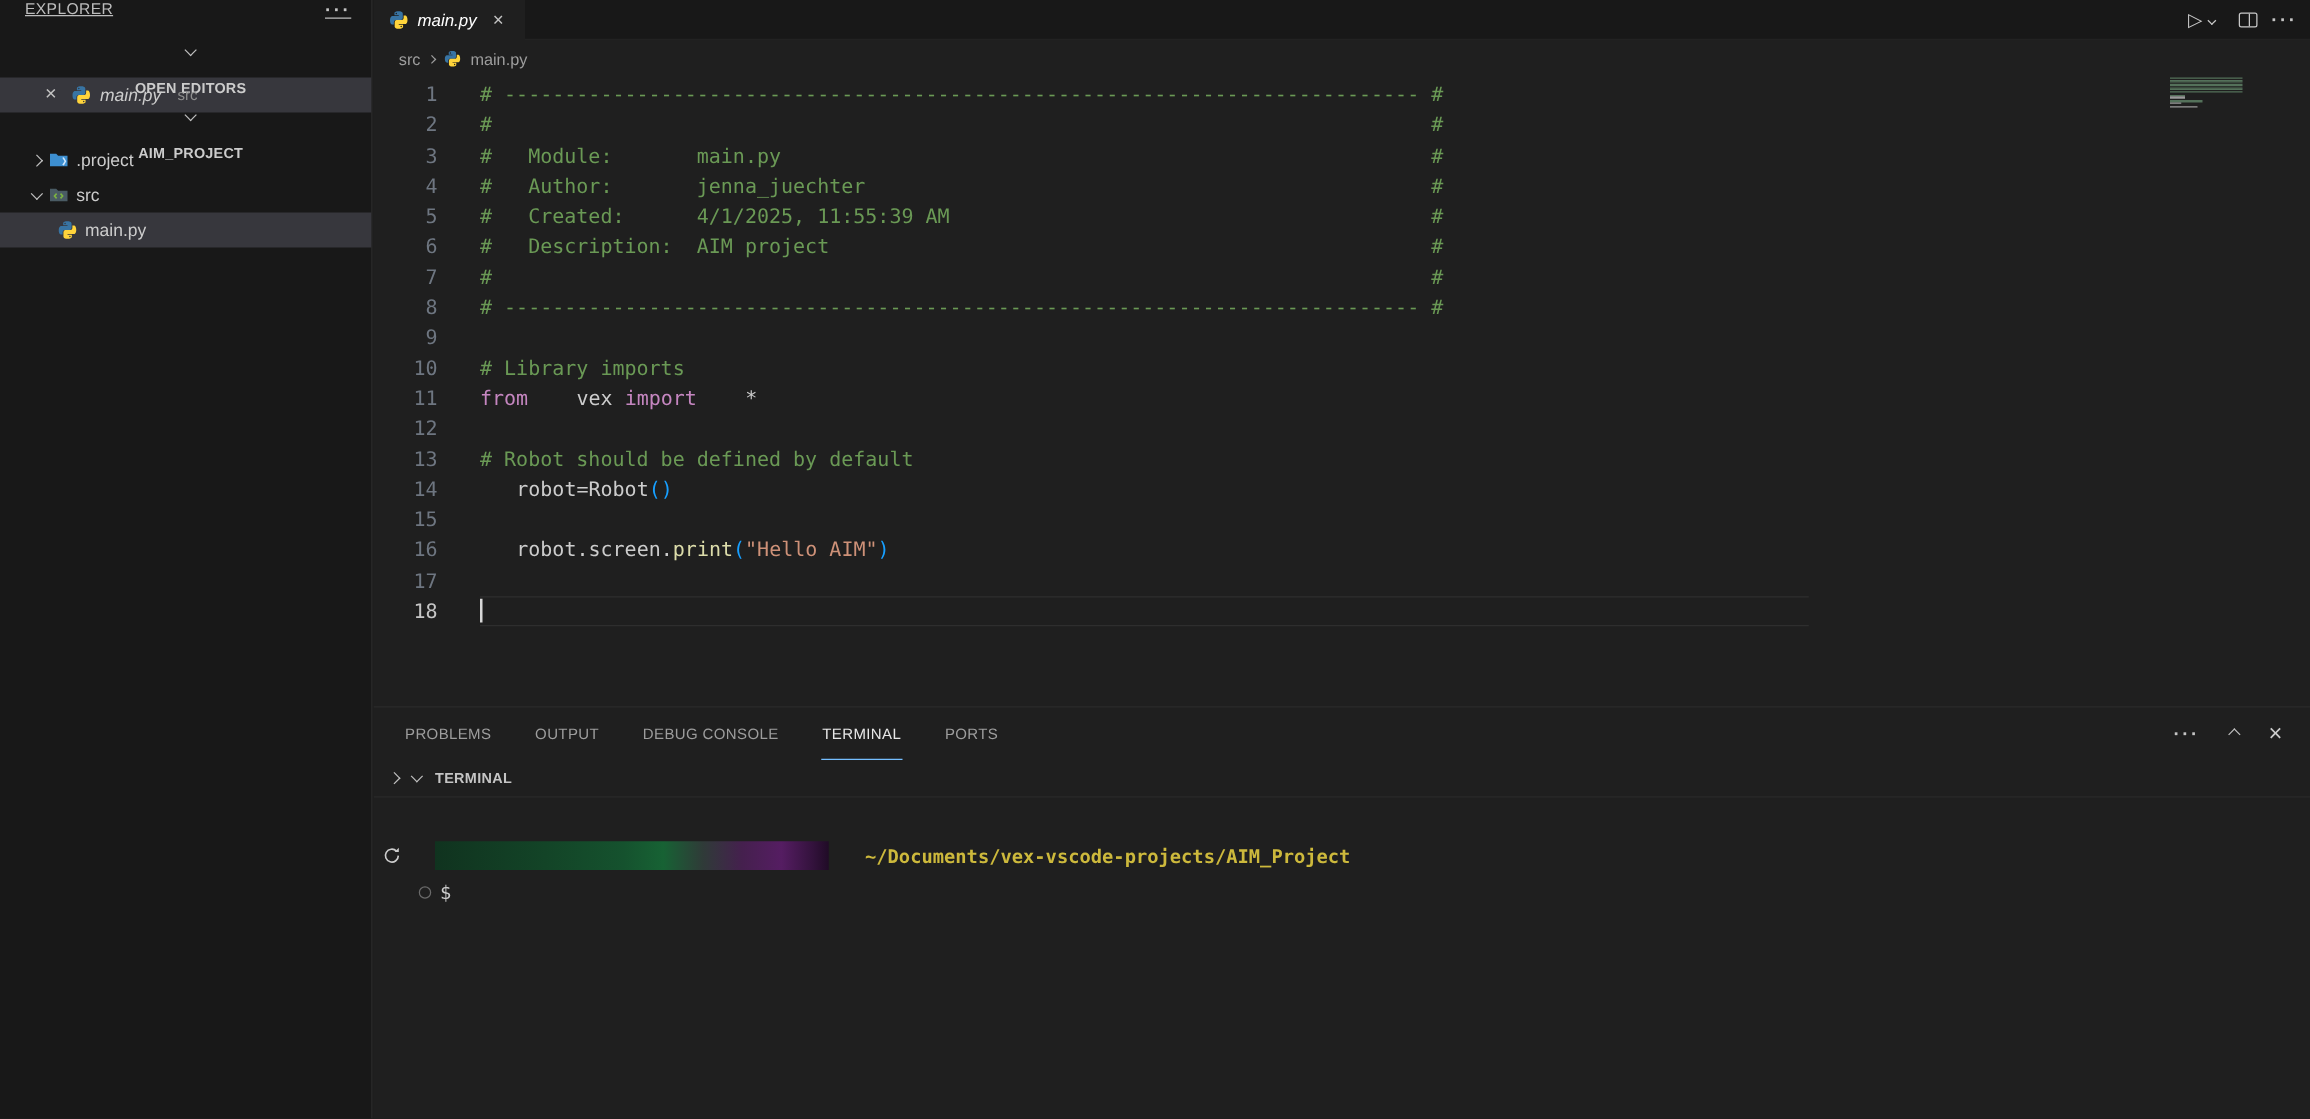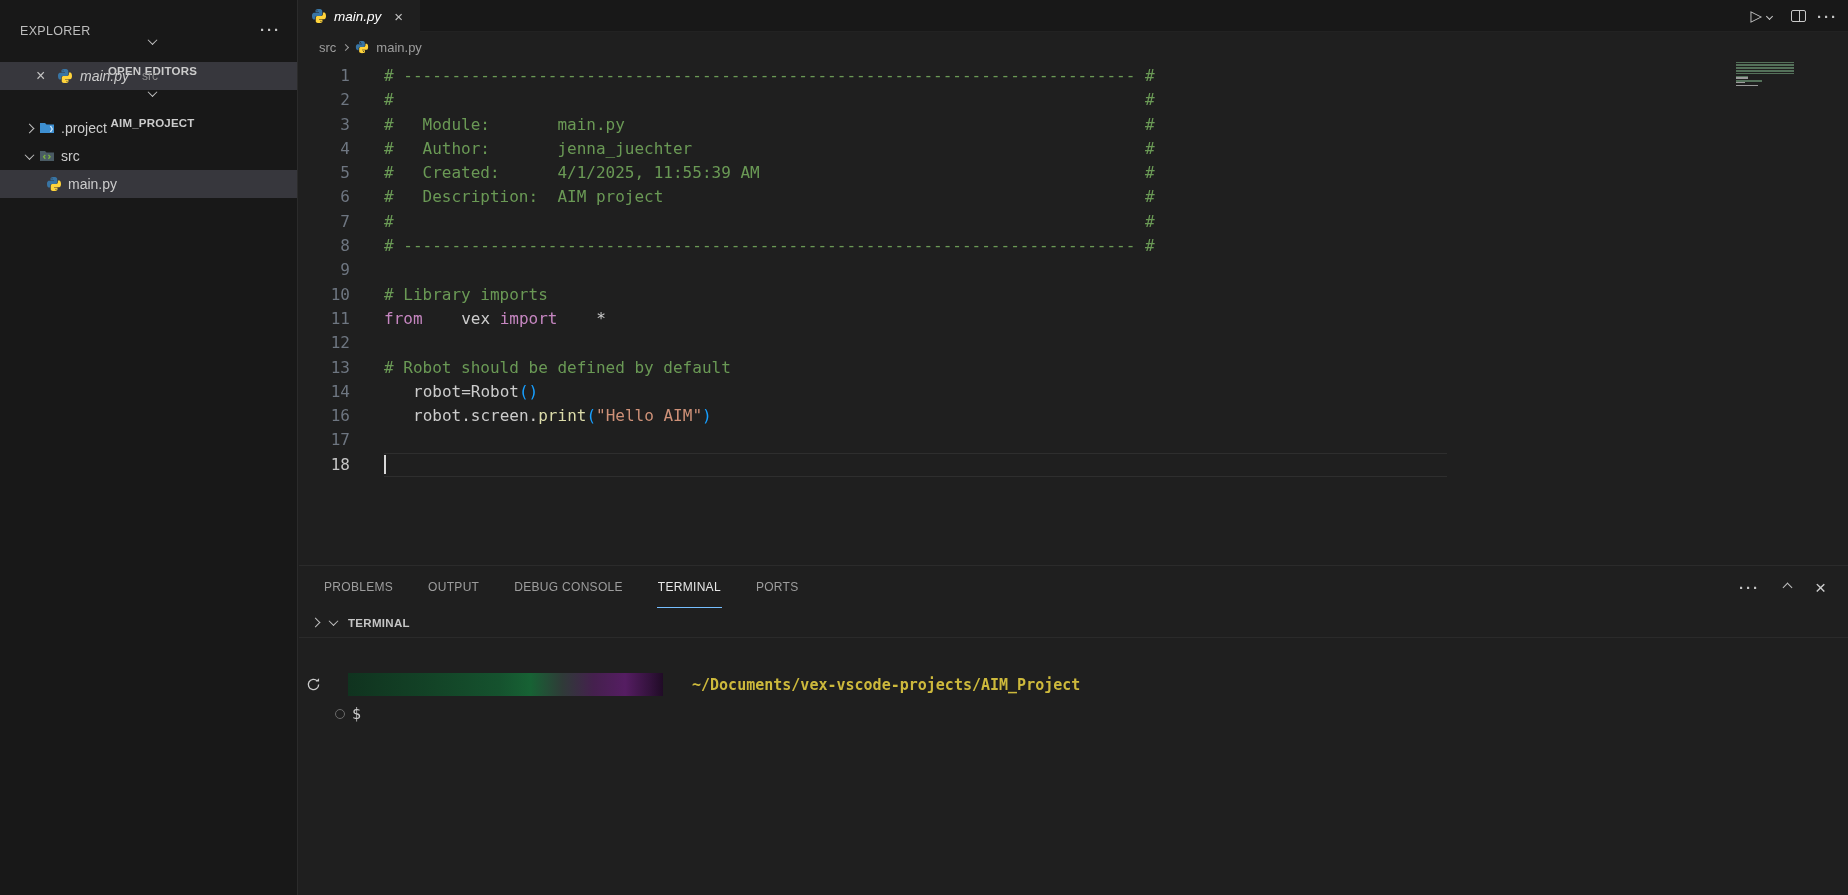--- a/index.html
+++ b/index.html
@@ -2,21 +2,21 @@
 <html><head>
 <meta charset="utf-8">
 <style>
   * { margin:0; padding:0; box-sizing:border-box; }
   html,body { background:#1f1f1f; }
   .app{position:relative;width:1848px;height:895px;background:#1f1f1f;color:#cccccc;
        font-family:"Liberation Sans",sans-serif;overflow:hidden;font-size:13px;}
 
   
   .sidebar{position:absolute;left:0;top:0;width:298px;height:100%;background:#181818;border-right:1px solid #2b2b2b;}
-  .sb-header{height:38px;display:flex;align-items:flex-end;padding:0 16px 0 20px;color:#bdbdbd;font-size:12.5px;letter-spacing:.3px;}
+  .sb-header{height:38px;display:flex;align-items:flex-start;padding:0 16px 0 20px;color:#bdbdbd;font-size:12.5px;letter-spacing:.3px;text-decoration:underline;}
   .sb-header .spacer{flex:1;}
   .dots{color:#c5c5c5;font-weight:bold;letter-spacing:2px;font-size:15px;cursor:pointer;}
   .section-header{height:24px;display:flex;align-items:center;gap:20px;padding-left:8px;
                   font-size:11.5px;font-weight:700;color:#cccccc;letter-spacing:.2px;cursor:pointer;flex-direction:column;}
   .chev{display:inline-block;width:7px;height:7px;border-right:1.4px solid #c0c0c0;border-bottom:1.4px solid #c0c0c0;flex:none;}
   .chev.down{transform:rotate(45deg) translate(-1px,-1px);}
   .chev.right{transform:rotate(-45deg);}
   .chev.up{transform:rotate(-135deg);}
   .row{height:28px;display:flex;align-items:center;font-size:14px;color:#cccccc;cursor:pointer;}
   .row.selected{background:#37373d;}
@@ -170,20 +170,21 @@
         <div class="code-line"><span class="gutter">5</span><span class="ltext"><span class="tk-c">#   Created:      4/1/2025, 11:55:39 AM</span><span class="tk-c" style="position: absolute; left: 79ch; top: 0px;">#</span></span></div>
         <div class="code-line"><span class="gutter">6</span><span class="ltext"><span class="tk-c">#   Description:  AIM project</span><span class="tk-c" style="position: absolute; left: 79ch; top: 0px;">#</span></span></div>
         <div class="code-line"><span class="gutter">7</span><span class="ltext"><span class="tk-c">#</span><span class="tk-c" style="position: absolute; left: 79ch; top: 0px;">#</span></span></div>
         <div class="code-line"><span class="gutter">8</span><span class="ltext"><span class="tk-c"># ----------------------------------------------------------------------------</span><span class="tk-c" style="position: absolute; left: 79ch; top: 0px;">#</span></span></div>
         <div class="code-line"><span class="gutter">9</span><span class="ltext"></span></div>
         <div class="code-line"><span class="gutter">10</span><span class="ltext"><span class="tk-c"># Library imports</span></span></div>
         <div class="code-line"><span class="gutter">11</span><span class="ltext"><span class="tk-k">from</span><span class="tk-p"> vex </span><span class="tk-k">import</span><span class="tk-p"> *</span></span></div>
         <div class="code-line"><span class="gutter">12</span><span class="ltext"></span></div>
         <div class="code-line"><span class="gutter">13</span><span class="ltext"><span class="tk-c"># Robot should be defined by default</span></span></div>
         <div class="code-line"><span class="gutter">14</span><span class="ltext"><span class="tk-p">robot=Robot</span><span class="tk-b">()</span></span></div>
+        <div class="code-line"><span class="gutter">15</span><span class="ltext"></span></div>
         <div class="code-line"><span class="gutter">16</span><span class="ltext"><span class="tk-p">robot.screen.</span><span class="tk-f">print</span><span class="tk-b">(</span><span class="tk-s">"Hello AIM"</span><span class="tk-b">)</span></span></div>
         <div class="code-line"><span class="gutter">17</span><span class="ltext"></span></div>
         <div class="code-line active"><span class="gutter">18</span><span class="ltext"><span class="caret"></span></span></div>
       </div>
 
     <div class="minimap">
         <div class="mm-bar" style="width: 57.6px; background: rgb(84, 113, 90);"></div>
         <div class="mm-bar" style="width: 57.6px; background: rgb(84, 113, 90);"></div>
         <div class="mm-bar" style="width: 57.6px; background: rgb(84, 113, 90);"></div>
         <div class="mm-bar" style="width: 57.6px; background: rgb(84, 113, 90);"></div>

